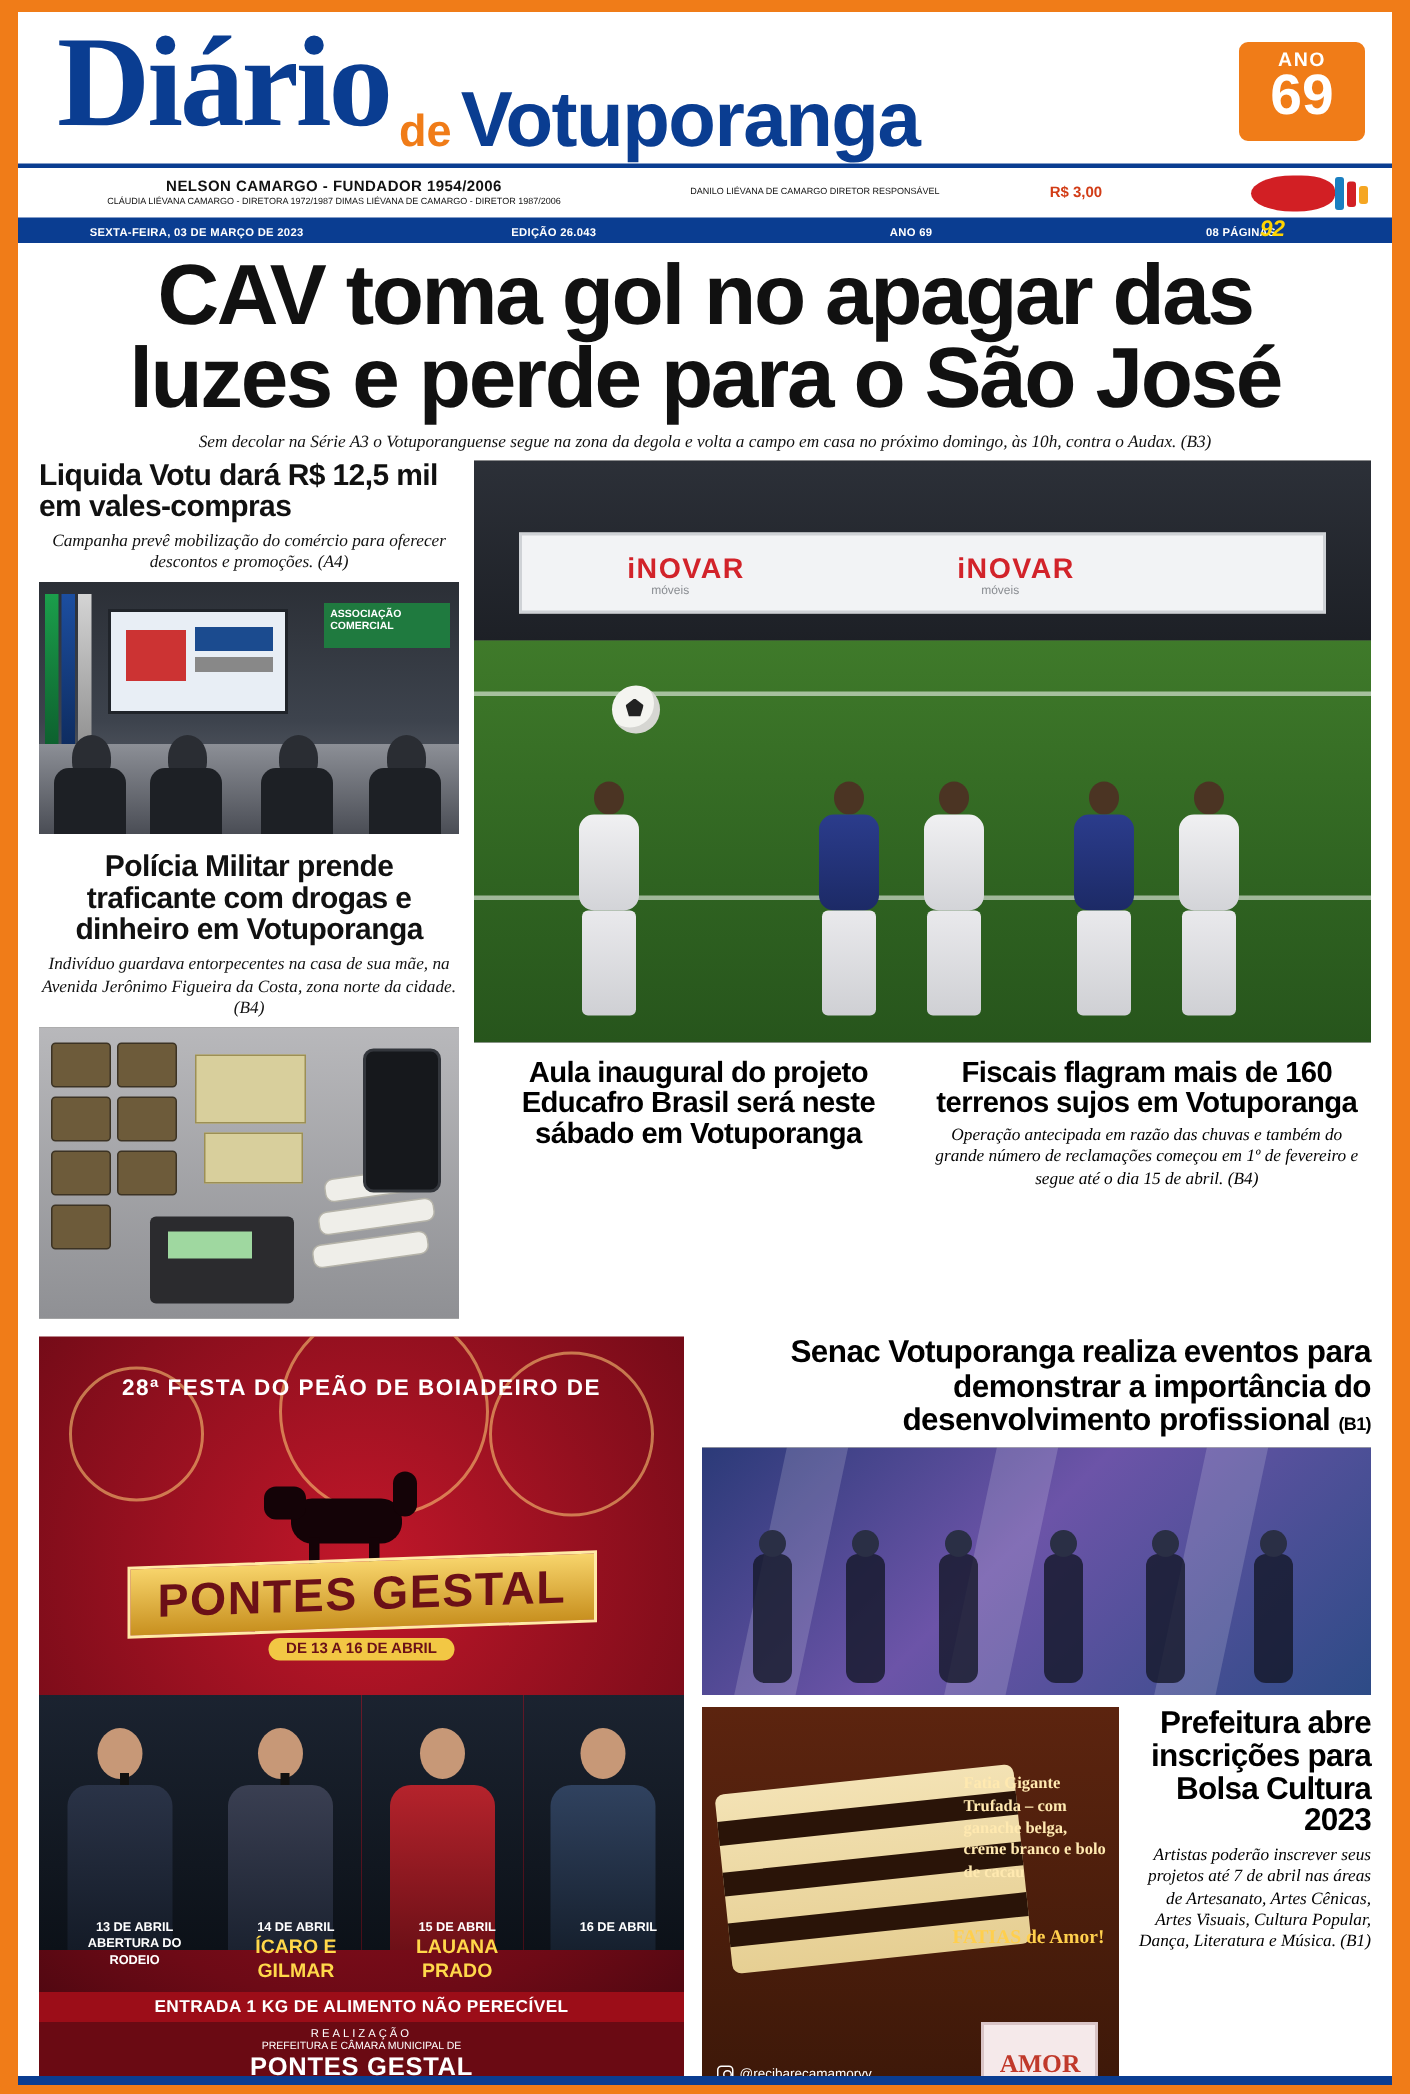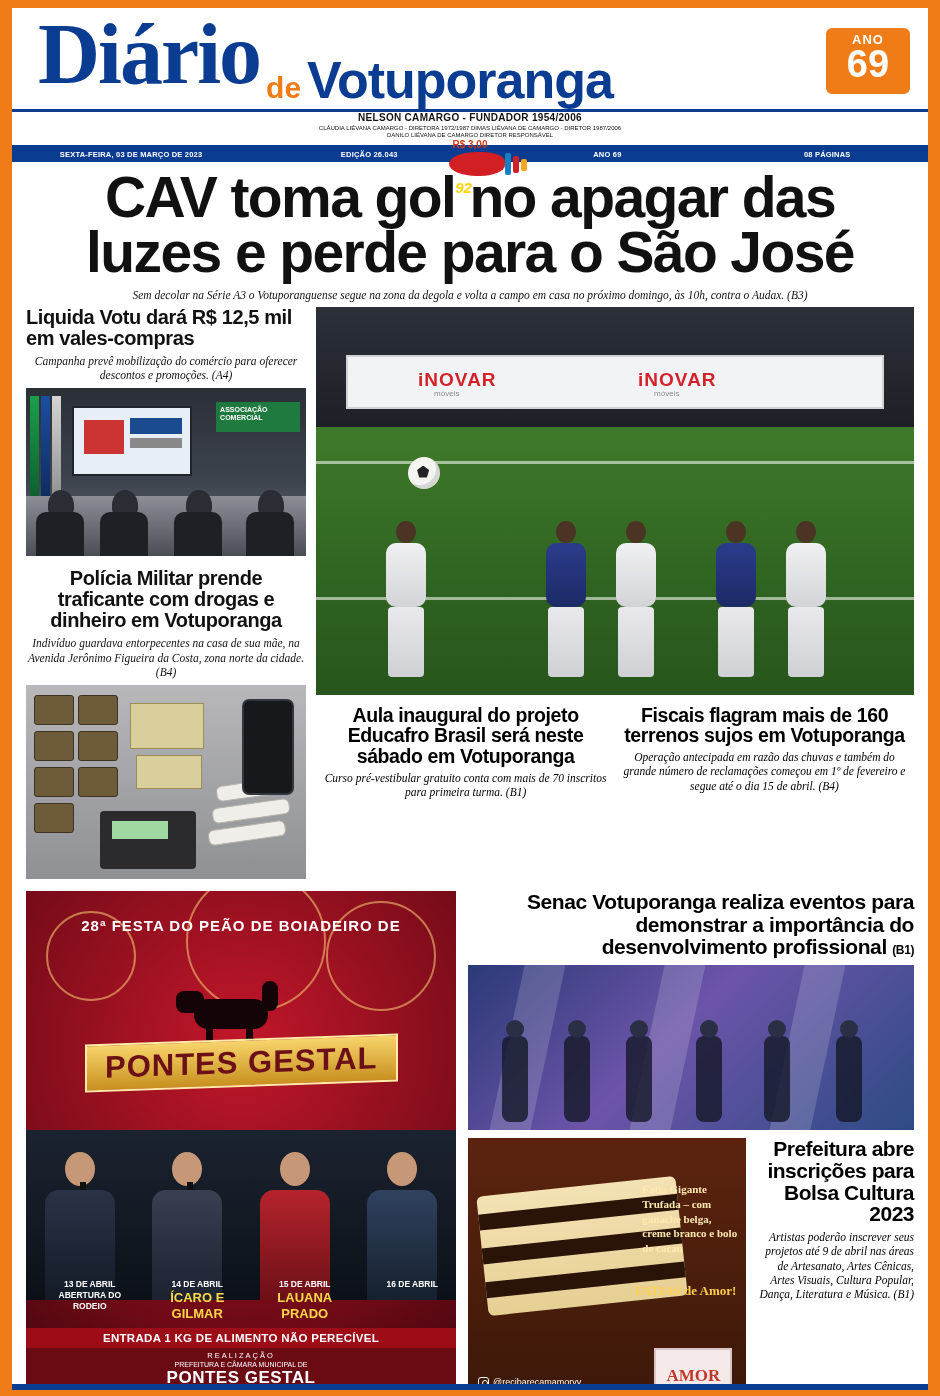--- a/index.html
+++ b/index.html
@@ -80,21 +80,20 @@
 
   
   .credits {
     position: relative;
     height: 34px;
     border-bottom: 1px solid #0a3d91;
     display: flex;
     align-items: center;
     font-size: 7px;
     color: #111;
-    flex-direction: column;
   }
   .credits .c1 { width: 46%; text-align: center; }
   .credits .c1 .founder { font-size: 10px; font-weight: bold; letter-spacing: .3px; }
   .credits .c1 .dirs { margin-top: 2px; font-size: 6px; }
   .credits .c2 { width: 24%; text-align: center; font-size: 6px; line-height: 1.4; }
   .credits .c3 { width: 14%; text-align: center; font-size: 10px; font-weight: bold; color: #d23c16; }
   .credits .c4 { width: 16%; display: flex; justify-content: flex-end; padding-right: 8px; }
   .radio-logo {
     width: 86px; height: 28px; position: relative;
   }
@@ -488,21 +487,20 @@
           <div class="pl white" style="left:470px">
             <div class="head"></div>
             <div class="torso"></div>
             <div class="legs dark"></div>
           </div>
         </div>
 
         <div class="two-teasers">
           <div class="tz">
             <h3>Aula inaugural do projeto Educafro Brasil será neste sábado em Votuporanga</h3>
-            <p>Curso pré-vestibular gratuito conta com mais de 70 inscritos para primeira turma. (B1)</p>
           </div>
           <div class="tz">
             <h3>Fiscais flagram mais de 160 terrenos sujos em Votuporanga</h3>
             <p>Operação antecipada em razão das chuvas e também do grande número de reclamações começou em 1º de fevereiro e segue até o dia 15 de abril. (B4)</p>
           </div>
         </div>
       </div>
     </div>
 
     <div class="lower">
@@ -514,20 +512,23 @@
         <div class="rodeo-arc">28ª FESTA DO PEÃO DE BOIADEIRO DE</div>
         <div class="bull">
           <span class="b" style="left:18px; top:22px; width:74px; height:30px; border-radius:14px;"></span>
           <span class="b" style="left:0px;  top:14px; width:28px; height:22px; border-radius:8px;"></span>
           <span class="b" style="left:86px; top:4px;  width:16px; height:30px; border-radius:8px;"></span>
           <span class="b" style="left:30px; top:48px; width:7px;  height:18px;"></span>
           <span class="b" style="left:70px; top:48px; width:7px;  height:18px;"></span>
         </div>
         <div class="rodeo-title">
           <span class="band">PONTES GESTAL</span>
+        </div>
+        <div class="rodeo-dates-band">
+          <span>DE 13 A 16 DE ABRIL</span>
         </div>
 
         <div class="rodeo-artists">
           <div class="artist">
             <div class="bgp"></div>
             <div class="hd"></div>
             <div class="mic"></div>
             <div class="bd" style="background:linear-gradient(#2a3347,#141b27)"></div>
           </div>
           <div class="artist">
@@ -610,21 +611,21 @@
             </div>
             <div class="cake-insta">
               <span class="ig"></span>
               <span>@recibarecamamorvv</span>
             </div>
 
           </div>
 
           <div class="prefeitura">
             <h3>Prefeitura abre inscrições para Bolsa Cultura 2023</h3>
-            <p>Artistas poderão inscrever seus projetos até 9 de abril nas áreas de Artesanato, Artes Cênicas, Artes Visuais, Cultura Popular, Dança, Literatura e Música. (B1)</p>
+            <p>Artistas poderão inscrever seus projetos até 7 de abril nas áreas de Artesanato, Artes Cênicas, Artes Visuais, Cultura Popular, Dança, Literatura e Música. (B1)</p>
           </div>
         </div>
       </div>
     </div>
 
     <div class="footer-strip"></div>
   </div>
 </div>
 
 </body></html>

